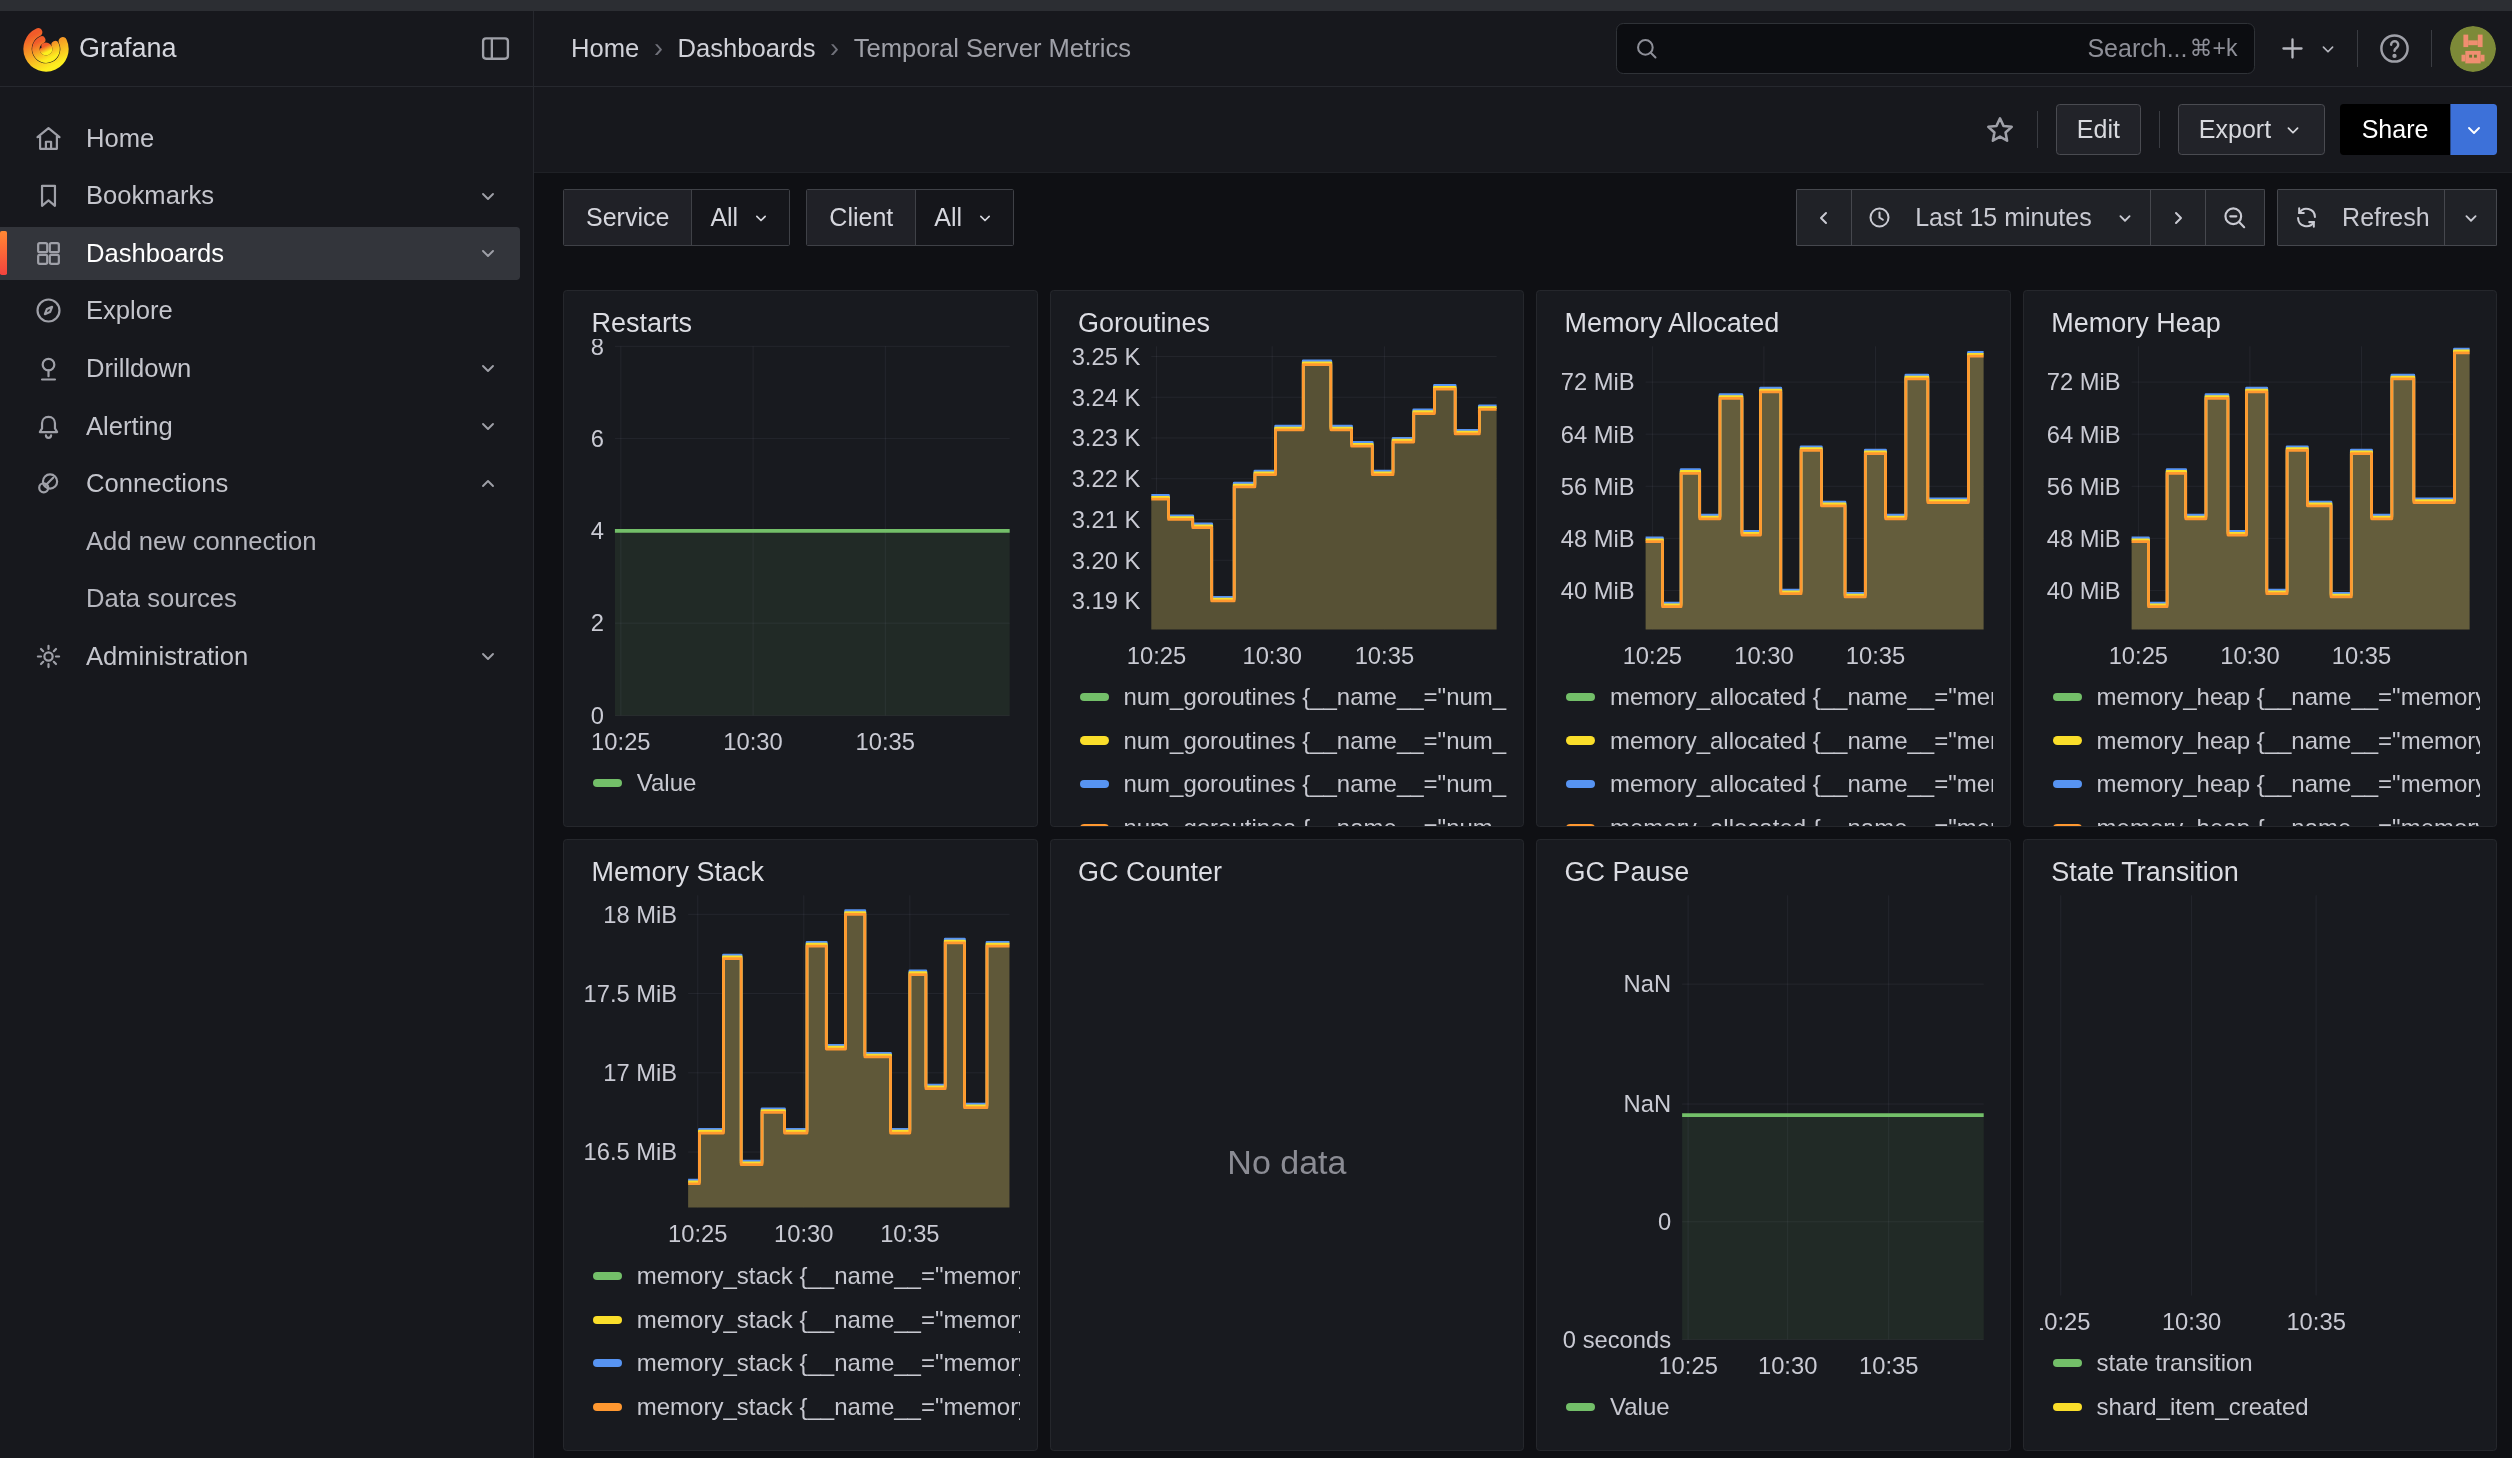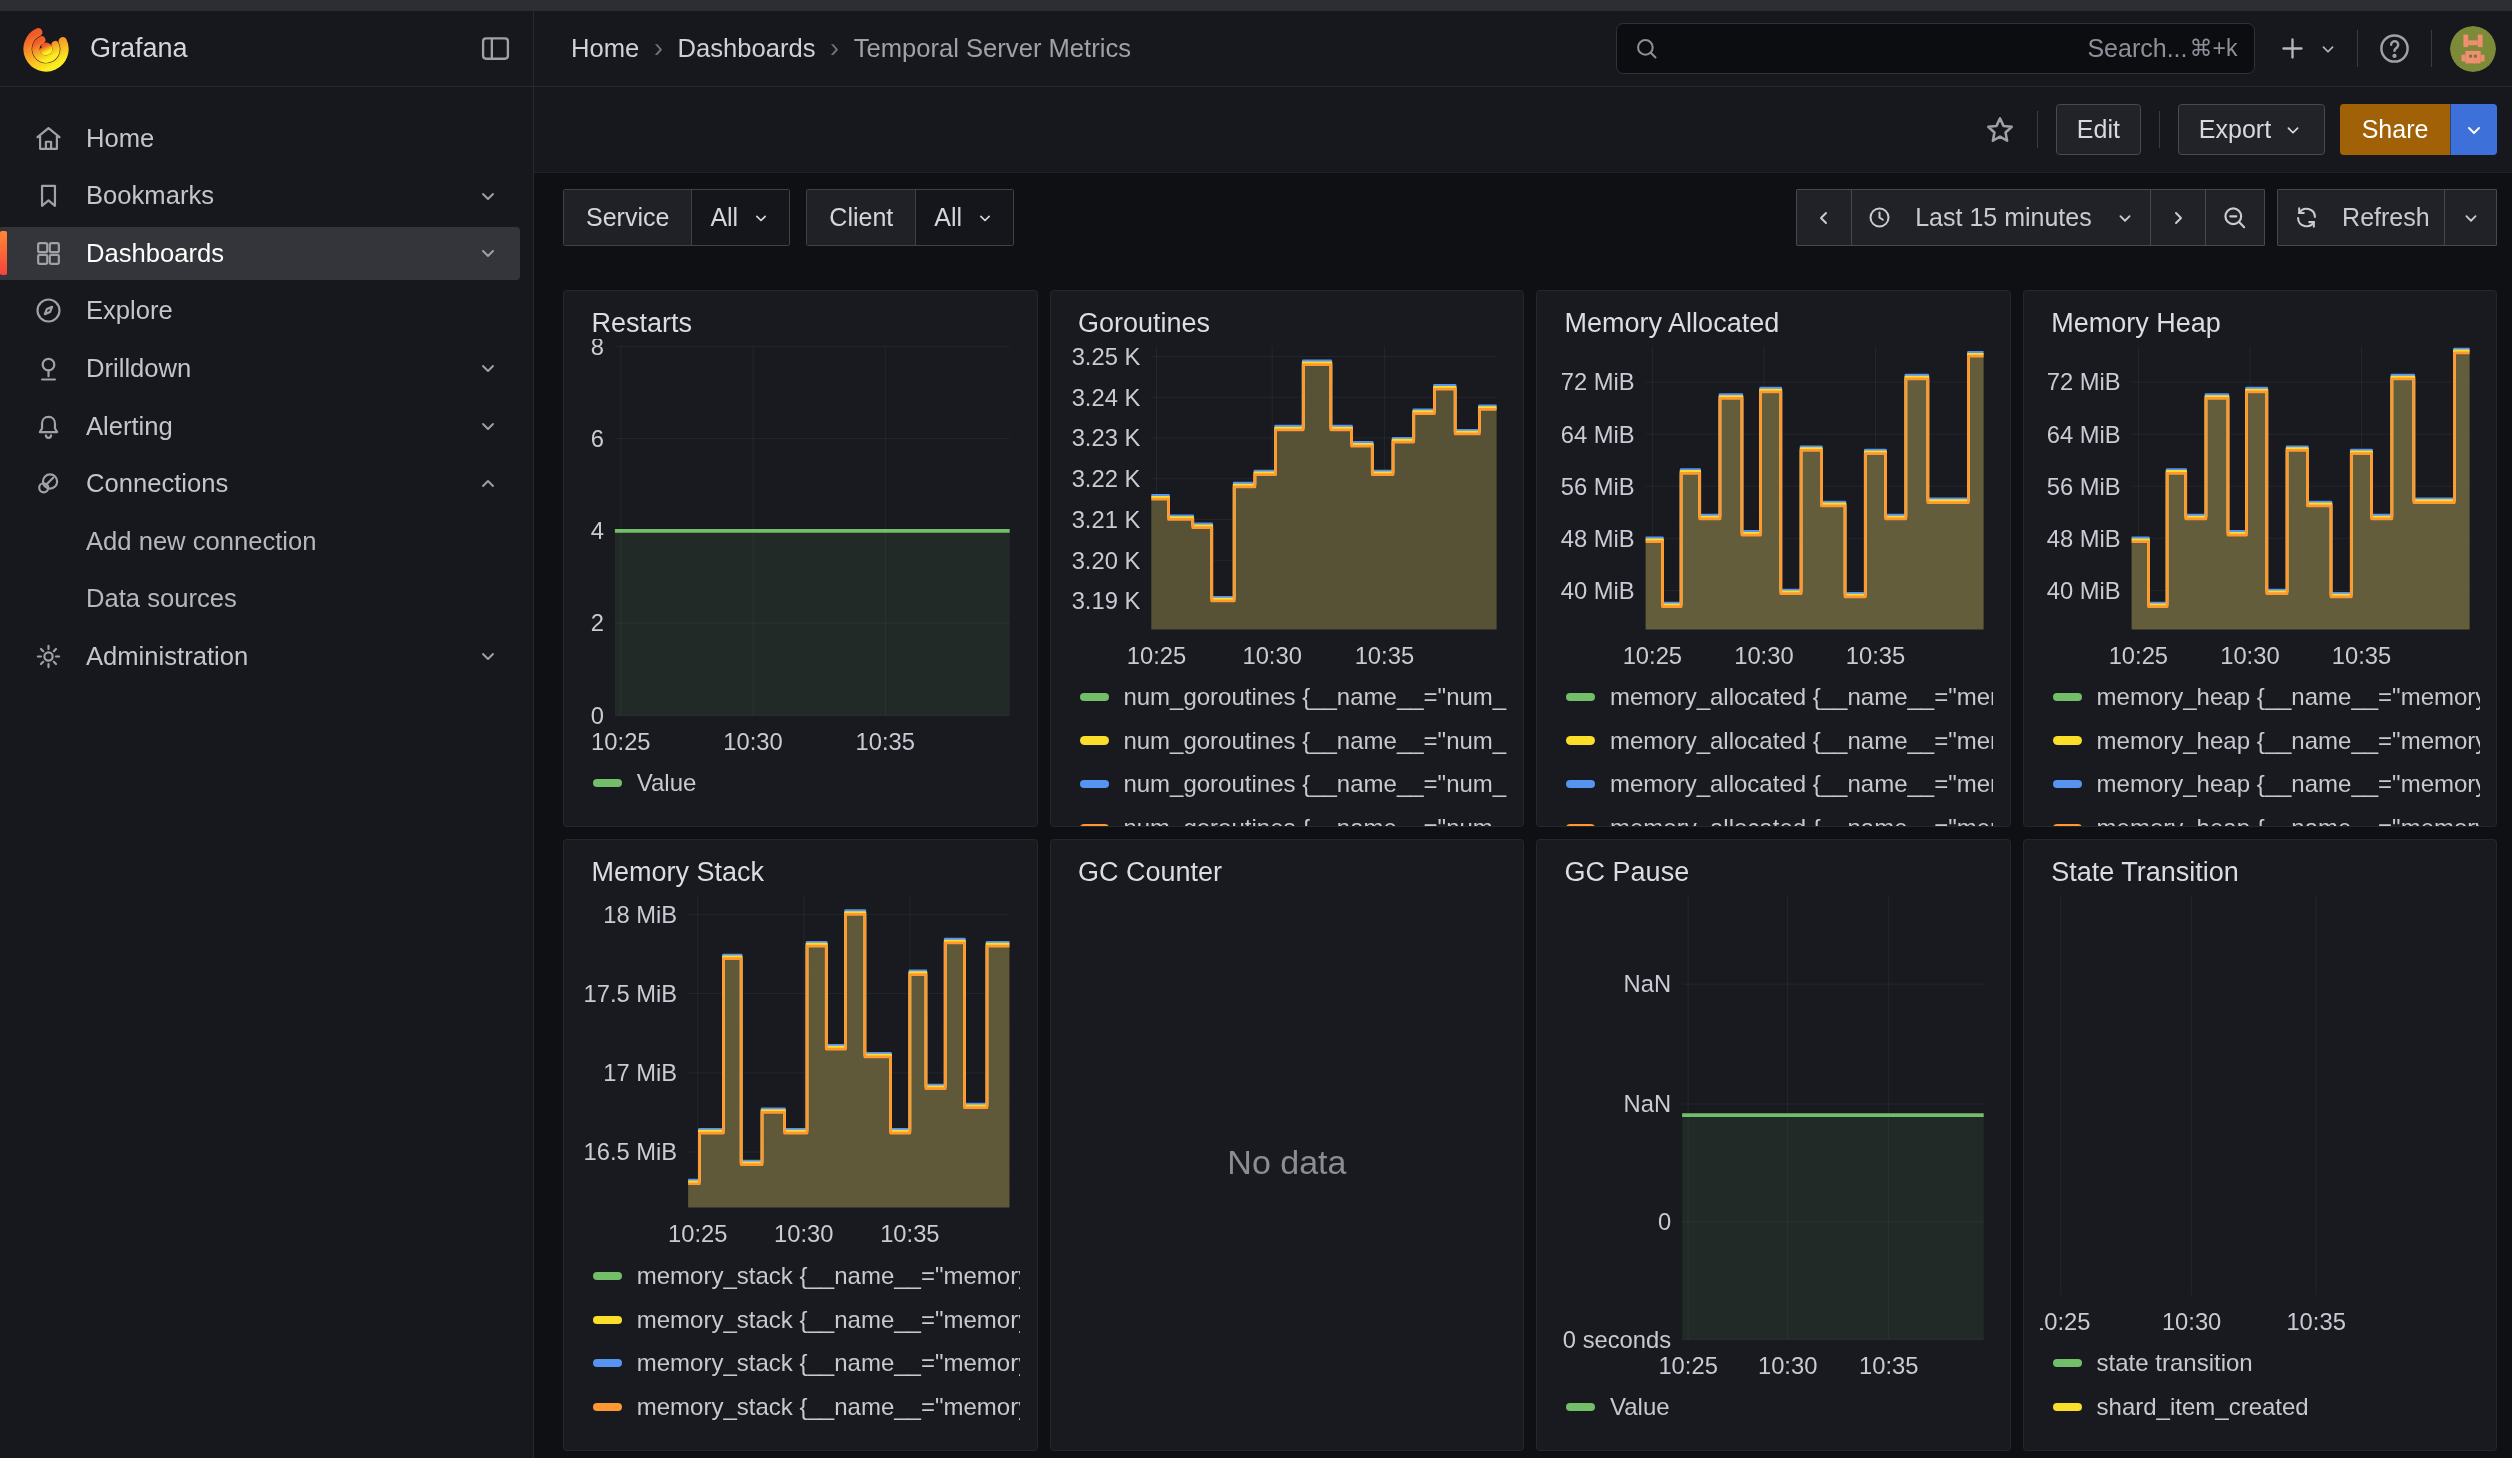--- a/index.html
+++ b/index.html
@@ -4,21 +4,21 @@
 <style>
   * { box-sizing: border-box; }
   html,body { margin:0; padding:0; width:2512px; height:1458px; overflow:hidden;
     background:#0f1014; color:#ccccdc; font-family:"Liberation Sans", sans-serif; font-size:25px; }
   svg { display:block; }
   .top-strip { height:11px; background:#2c2e33; }
   
   .topbar { height:76px; background:#17181d; border-bottom:0.9px solid #26282e; display:flex; align-items:stretch; }
   .topbar-left { width:534px; flex:none; display:flex; align-items:center; padding-left:22px; border-right:0.9px solid #26282e; }
   .brand-logo { width:48px; height:48px; flex:none; }
-  .brand-name { margin-left:20px; font-size:27px; font-weight:500; color:#d5d6dd; }
+  .brand-name { margin-left:9px; font-size:27px; font-weight:500; color:#d5d6dd; }
   .toggle-btn { margin-left:auto; margin-right:20px; color:#9fa0a8; cursor:pointer; }
   .topbar-main { flex:1; display:flex; align-items:center; padding:0 16.4px 0 37px; min-width:0; }
   .breadcrumbs { display:flex; align-items:center; gap:14.6px; font-size:25.6px; white-space:nowrap; }
   .crumb { color:#d0d1d8; font-weight:500; cursor:pointer; }
   .crumb-sep { color:#70717a; font-size:27px; }
   .crumb-current { color:#9fa0a8; font-weight:400; }
   .topbar-spacer { flex:1; }
   .searchbox { width:639px; height:51px; background:#0c0d11; border:0.9px solid #2f3237; border-radius:7.3px;
     display:flex; align-items:center; padding:0 16.4px; color:#8e8f98; }
   .searchbox input { flex:1; background:transparent; border:none; outline:none; color:#ccccdc;
@@ -45,21 +45,21 @@
   .main { flex:1; display:flex; flex-direction:column; min-width:0; }
   
   .subbar { height:86px; flex:none; background:#17181d; border-bottom:0.9px solid #1f2126;
     display:flex; align-items:center; justify-content:flex-end; padding-right:14.6px; }
   .icon-btn { color:#9fa0a8; cursor:pointer; display:flex; align-items:center; }
   .btn { height:51px; display:flex; align-items:center; gap:11px; padding:0 20px; border-radius:3.7px;
     font-size:25px; font-weight:500; color:#d8d9de; cursor:pointer; }
   .btn.secondary { background:#222329; border:0.9px solid #4a4b51; }
   .btn-gap { width:14.6px; }
   .split-blue { display:flex; align-items:stretch; height:51px; border-radius:3.7px; overflow:hidden; }
-  .split-blue .main-part { background:#a16207; color:#fff; display:flex; align-items:center; padding:0 22px;
+  .split-blue .main-part { background:#000000; color:#fff; display:flex; align-items:center; padding:0 22px;
     font-size:25px; font-weight:500; cursor:pointer; }
   .split-blue .chev-part { background:#3d71d9; border-left:0.9px solid rgba(17,18,23,0.45); display:flex;
     align-items:center; padding:0 11px; color:#fff; cursor:pointer; }
   
   .content { flex:1; background:#0f1014; padding:14.6px 14.6px 0 29px; overflow:hidden; }
   .toolbar { display:flex; align-items:center; margin-top:1.8px; height:57px; }
   .filter { display:flex; align-items:stretch; height:57px; border:0.9px solid #3f4147; border-radius:1.8px;
     overflow:hidden; margin-right:16.4px; }
   .filter-label { background:#202127; display:flex; align-items:center; padding:0 22px; font-size:25px;
     font-weight:500; color:#d5d6dd; cursor:pointer; }

